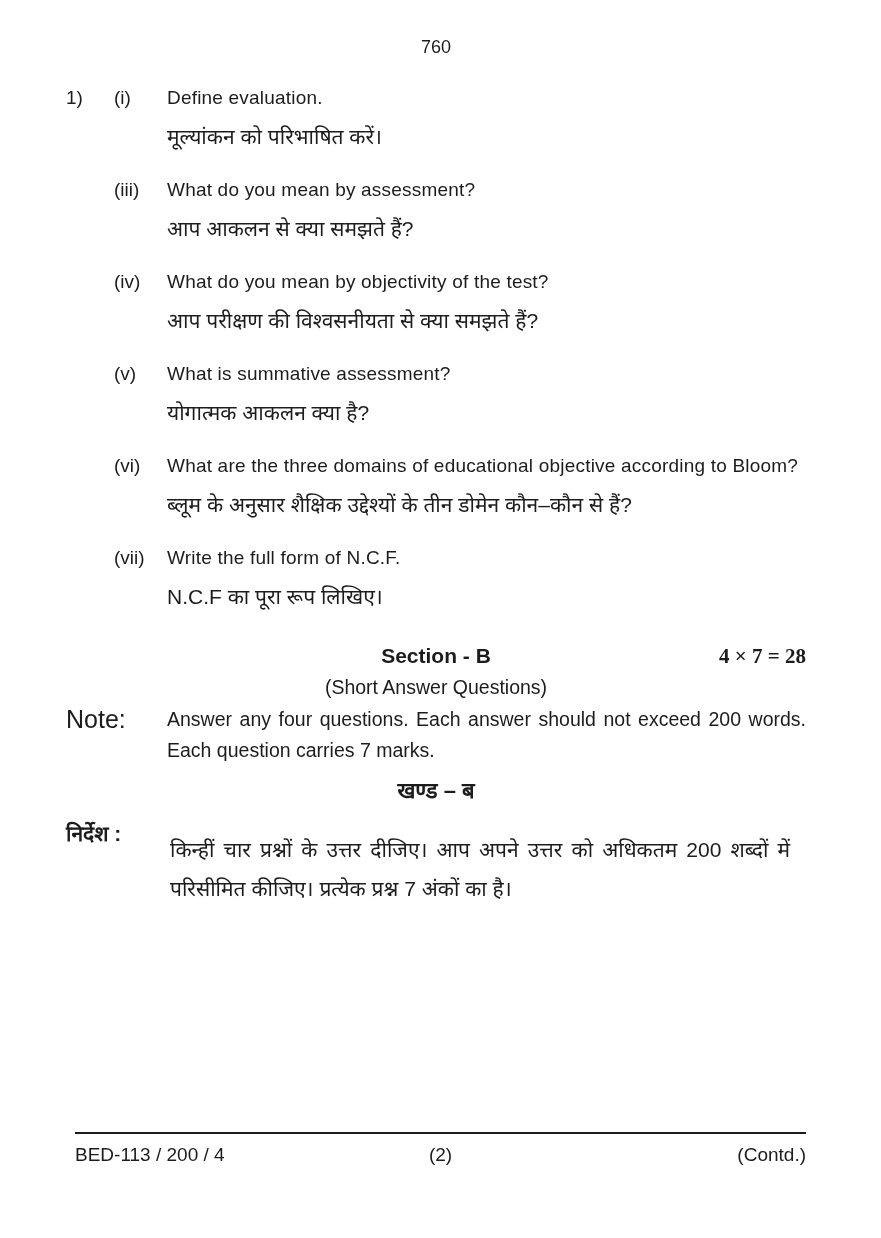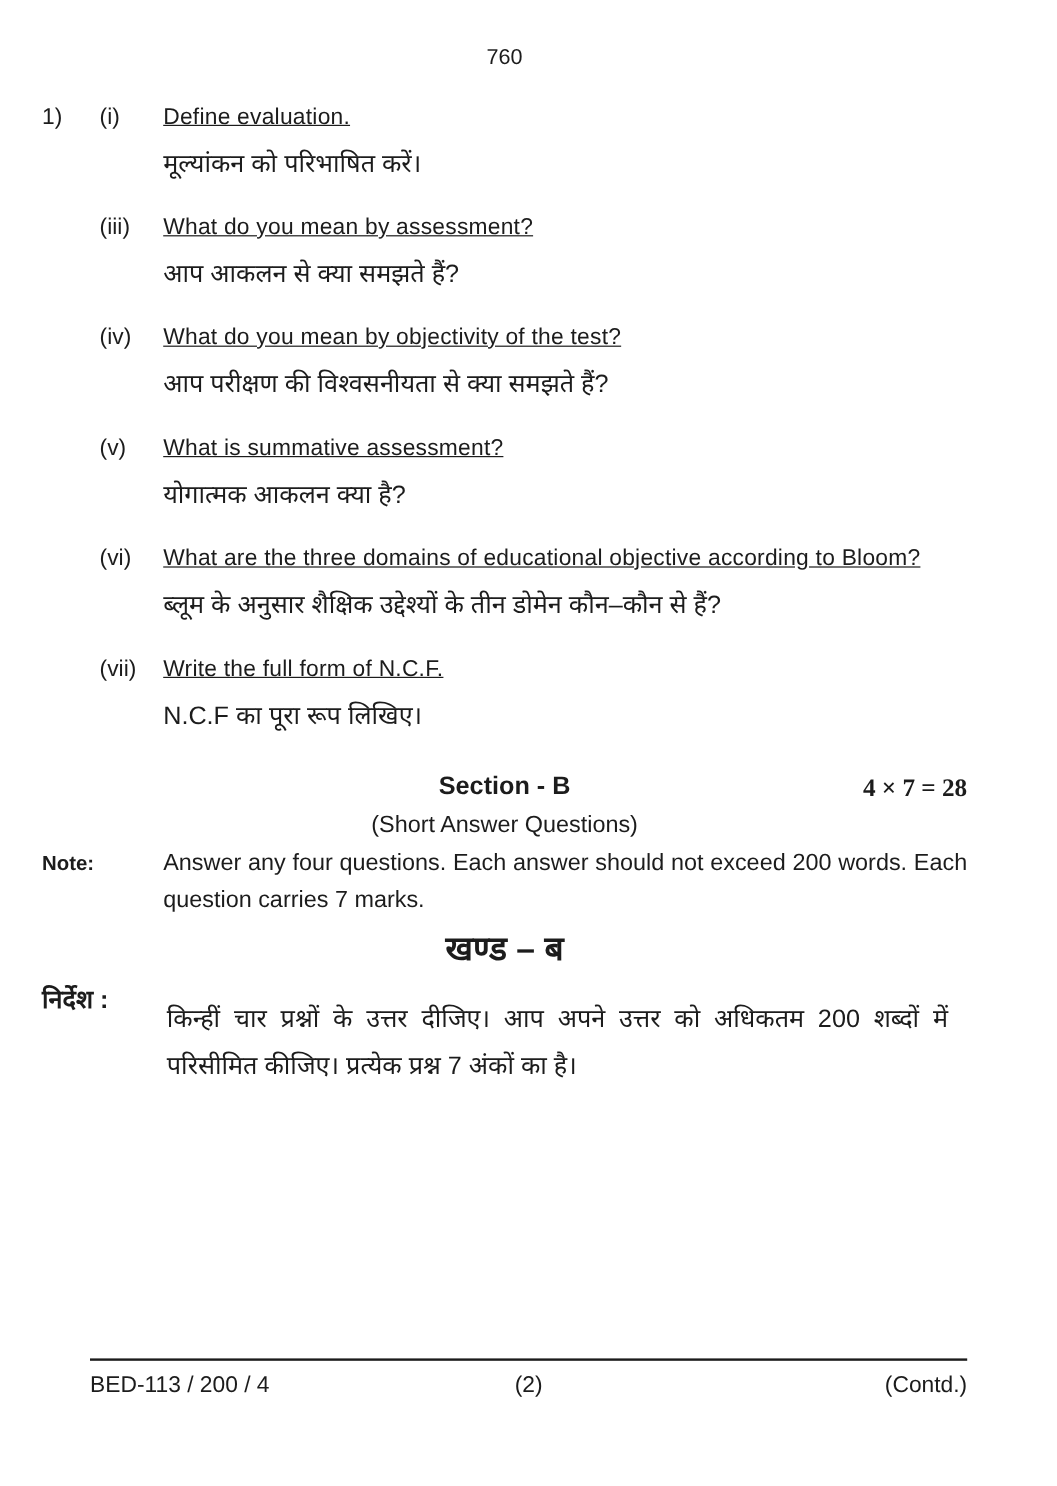--- a/index.html
+++ b/index.html
@@ -9,21 +9,21 @@
     background: #ffffff;
     color: #1c1c1c;
     font-family: "Liberation Sans", sans-serif;
   }
   .page {
     position: relative;
     width: 881px; height: 1238px;
     background: #ffffff;
     overflow: hidden;
   }
-  .content { padding: 36px 75px 0 35px; }
+  .content { padding: 36px 75px 0 66px; }
 
   .page-number {
     text-align: center;
     font-size: 18px;
     line-height: 22px;
     margin-bottom: 20px;
   }
 
   .qrow {
     display: grid;
@@ -35,21 +35,20 @@
     line-height: 39px;
     white-space: nowrap;
   }
   .col-text p { margin: 0; }
   .en {
     font-size: 19px;
     line-height: 39px;
     text-align: justify;
     text-align-last: left;
     letter-spacing: 0.2px;
-    text-decoration: underline;
   }
   .hi {
     font-size: 21px;
     line-height: 39px;
   }
 
   .section-block { margin-top: 24px; }
   .section-head {
     position: relative;
     text-align: center;
@@ -69,34 +68,34 @@
     text-align: center;
     font-size: 19.5px;
     line-height: 31px;
   }
   .note-row {
     display: grid;
     grid-template-columns: 101px 1fr;
     margin-top: 1px;
   }
   .note-label {
-    font-size: 17px;
-    font-weight: bold;
+    font-size: 25px;
+    font-weight: normal;
     line-height: 31px;
   }
   .note-text {
     font-size: 19.5px;
     line-height: 31px;
     text-align: justify;
     text-align-last: left;
     margin: 0;
   }
   .hindi-title {
     text-align: center;
-    font-size: 28px;
+    font-size: 22px;
     font-weight: bold;
     line-height: 40px;
     margin-top: 5px;
   }
   .hindi-sub {
     text-align: center;
     font-size: 21px;
     line-height: 38px;
   }
   .nirdesh-row {

